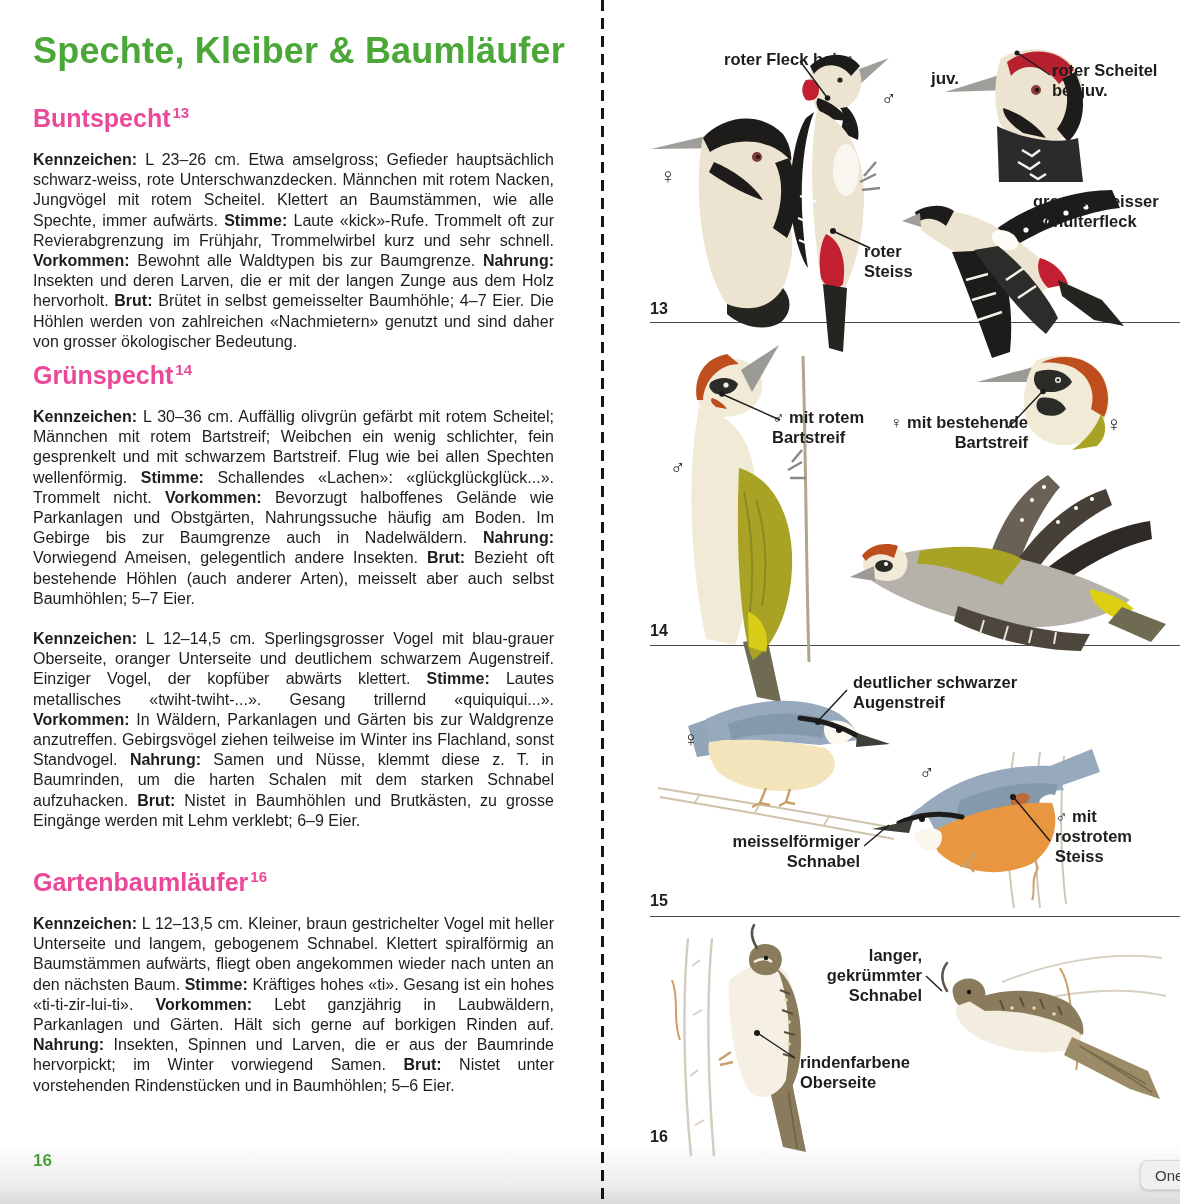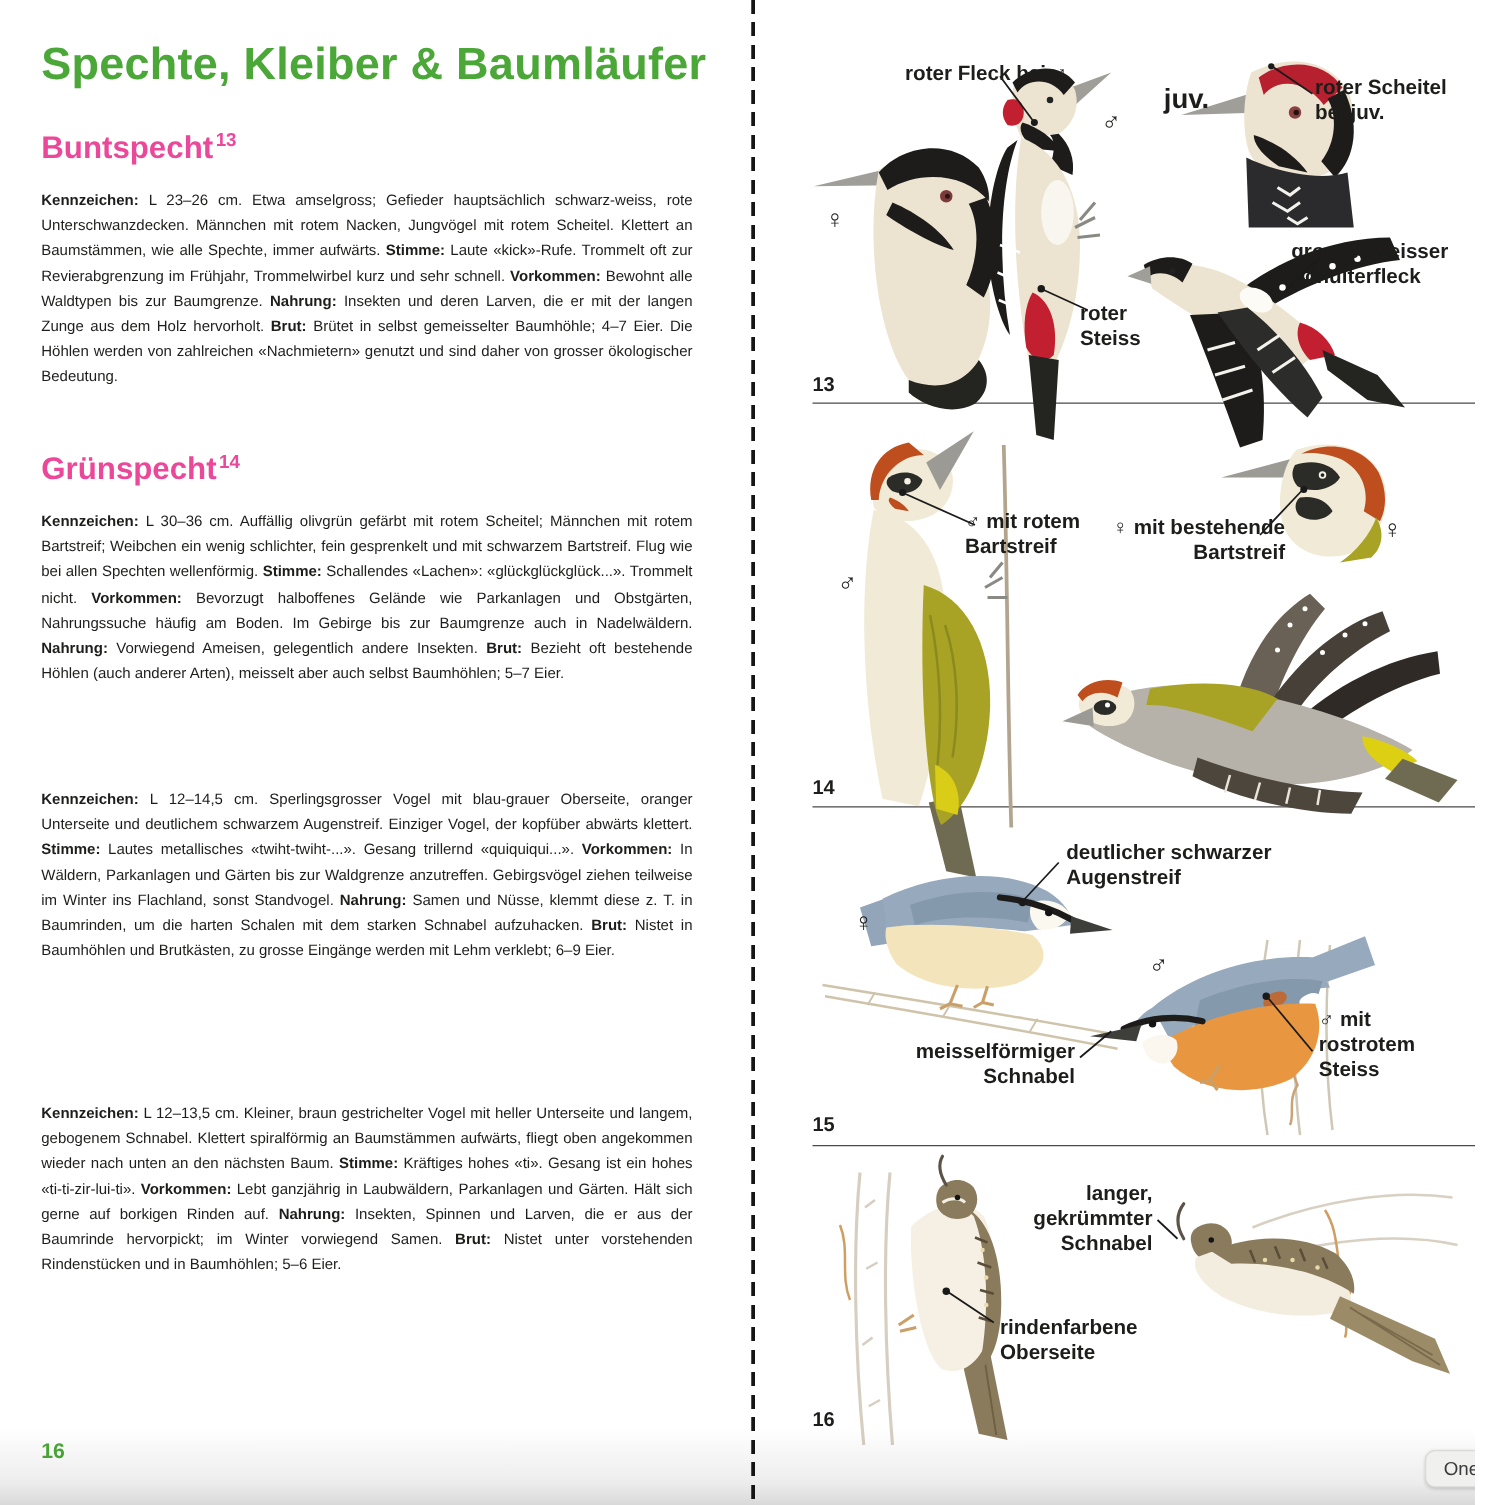--- a/index.html
+++ b/index.html
@@ -8,40 +8,40 @@
     overflow:hidden; font-family:"Liberation Sans", sans-serif; color:#1d1d1b;
   }
   .title {
     position:absolute; left:33px; top:30px; width:560px; margin:0;
     font-size:36px; font-weight:600; color:#4ba838; letter-spacing:.2px;
   }
   .section { position:absolute; left:33px; width:521px; }
   .sec-0 { top:103px; } .sec-1 { top:360px; } .sec-2 { top:616px; } .sec-3 { top:867px; }
   .section h2 { margin:0; font-size:25px; font-weight:800; line-height:30px; color:#ec4899; }
   .section .ref { font-size:15px; font-weight:700; position:relative; top:-9px; margin-left:2px; }
-  .section p { margin:13px 0 0 0; font-size:12px; line-height:20.2px; text-align:justify; }
+  .section p { margin:13px 0 0 0; font-size:16px; line-height:20.2px; text-align:justify; }
   .section p b { font-weight:700; }
   
   .frule { position:absolute; left:650px; width:533px; height:0; border-top:1.2px solid #4a4a4a; }
   .rule-13 { top:322px; } .rule-14 { top:645px; } .rule-15 { top:916px; }
   .fignum { position:absolute; font-size:16px; font-weight:600; color:#1d1d1b; }
   .num-13 { left:650px; top:300px; } .num-14 { left:650px; top:622px; }
   .num-15 { left:650px; top:892px; } .num-16 { left:650px; top:1128px; }
   
   svg.art { position:absolute; left:0; top:0; pointer-events:none; }
   
   .flabel {
     position:absolute; font-size:16.5px; font-weight:600; line-height:20px;
     color:#1d1d1b; white-space:pre-line;
   }
   .sym { position:absolute; font-size:21px; font-weight:600; color:#1d1d1b; }
   .ra { text-align:right; }
   .l-f13-fleck    { left:724px;  top:49px; }
   .s-f13-male     { left:881px;  top:86px; }
-  .l-f13-juv      { left:931px;  top:69px; font-weight:700; font-size:22px; }
+  .l-f13-juv      { left:931px;  top:69px; font-weight:700; font-size:17px; }
   .l-f13-scheitel { left:1052px; top:60px; }
   .l-f13-schulter { left:1033px; top:191px; }
   .l-f13-steiss   { left:864px;  top:241px; }
   .s-f13-female   { left:660px;  top:164px; }
   .l-f14-malebart { left:772px;  top:407px; }
   .l-f14-fembart  { left:880px;  top:412px; width:148px; }
   .s-f14-female   { left:1106px; top:412px; }
   .s-f14-male     { left:670px;  top:455px; }
   .l-f15-augen    { left:853px;  top:672px; }
   .s-f15-female   { left:683px;  top:727px; }
@@ -90,20 +90,21 @@
     <p><b>Kennzeichen:</b> L 23–26 cm. Etwa amselgross; Gefieder hauptsächlich schwarz-weiss, rote Unterschwanzdecken. Männchen mit rotem Nacken, Jungvögel mit rotem Scheitel. Klettert an Baumstämmen, wie alle Spechte, immer aufwärts. <b>Stimme:</b> Laute «kick»-Rufe. Trommelt oft zur Revierabgrenzung im Frühjahr, Trommelwirbel kurz und sehr schnell. <b>Vorkommen:</b> Bewohnt alle Waldtypen bis zur Baumgrenze. <b>Nahrung:</b> Insekten und deren Larven, die er mit der langen Zunge aus dem Holz hervorholt. <b>Brut:</b> Brütet in selbst gemeisselter Baumhöhle; 4–7 Eier. Die Höhlen werden von zahlreichen «Nachmietern» genutzt und sind daher von grosser ökologischer Bedeutung.</p>
   </div>
   <div class="section sec-1">
     <h2><span>Grünspecht</span><span class="ref">14</span></h2>
     <p><b>Kennzeichen:</b> L 30–36 cm. Auffällig olivgrün gefärbt mit rotem Scheitel; Männchen mit rotem Bartstreif; Weibchen ein wenig schlichter, fein gesprenkelt und mit schwarzem Bartstreif. Flug wie bei allen Spechten wellenförmig. <b>Stimme:</b> Schallendes «Lachen»: «glückglückglück...». Trommelt nicht. <b>Vorkommen:</b> Bevorzugt halboffenes Gelände wie Parkanlagen und Obstgärten, Nahrungssuche häufig am Boden. Im Gebirge bis zur Baumgrenze auch in Nadelwäldern. <b>Nahrung:</b> Vorwiegend Ameisen, gelegentlich andere Insekten. <b>Brut:</b> Bezieht oft bestehende Höhlen (auch anderer Arten), meisselt aber auch selbst Baumhöhlen; 5–7 Eier.</p>
   </div>
   <div class="section sec-2">
     <p><b>Kennzeichen:</b> L 12–14,5 cm. Sperlingsgrosser Vogel mit blau-grauer Oberseite, oranger Unterseite und deutlichem schwarzem Augenstreif. Einziger Vogel, der kopfüber abwärts klettert. <b>Stimme:</b> Lautes metallisches «twiht-twiht-...». Gesang trillernd «quiquiqui...». <b>Vorkommen:</b> In Wäldern, Parkanlagen und Gärten bis zur Waldgrenze anzutreffen. Gebirgsvögel ziehen teilweise im Winter ins Flachland, sonst Standvogel. <b>Nahrung:</b> Samen und Nüsse, klemmt diese z. T. in Baumrinden, um die harten Schalen mit dem starken Schnabel aufzuhacken. <b>Brut:</b> Nistet in Baumhöhlen und Brutkästen, zu grosse Eingänge werden mit Lehm verklebt; 6–9 Eier.</p>
   </div>
   <div class="section sec-3">
+    <h2><span>Gartenbaumläufer</span><span class="ref">16</span></h2>
     <p><b>Kennzeichen:</b> L 12–13,5 cm. Kleiner, braun gestrichelter Vogel mit heller Unterseite und langem, gebogenem Schnabel. Klettert spiralförmig an Baumstämmen aufwärts, fliegt oben angekommen wieder nach unten an den nächsten Baum. <b>Stimme:</b> Kräftiges hohes «ti». Gesang ist ein hohes «ti-ti-zir-lui-ti». <b>Vorkommen:</b> Lebt ganzjährig in Laubwäldern, Parkanlagen und Gärten. Hält sich gerne auf borkigen Rinden auf. <b>Nahrung:</b> Insekten, Spinnen und Larven, die er aus der Baumrinde hervorpickt; im Winter vorwiegend Samen. <b>Brut:</b> Nistet unter vorstehenden Rindenstücken und in Baumhöhlen; 5–6 Eier.</p>
   </div>
 
   <svg class="art" width="1200" height="1204" viewBox="0 0 1200 1204">
 
     <g>
       <path d="M651 149 L727 131 L730 148 Z" fill="#a09e98"></path>
       <path d="M703 136 C735 114 772 118 786 142 C797 162 796 188 785 206 C797 238 794 272 776 300 C762 318 740 318 727 304 C703 272 692 194 703 136 Z" fill="#ece4d0"></path>
       <path d="M703 138 C722 116 760 110 783 134 C789 143 792 153 791 161 C772 138 735 136 710 152 Z" fill="#1d1c1a"></path>
       <path d="M714 162 C733 170 753 184 763 200 C747 196 723 182 709 172 Z" fill="#1d1c1a"></path>

